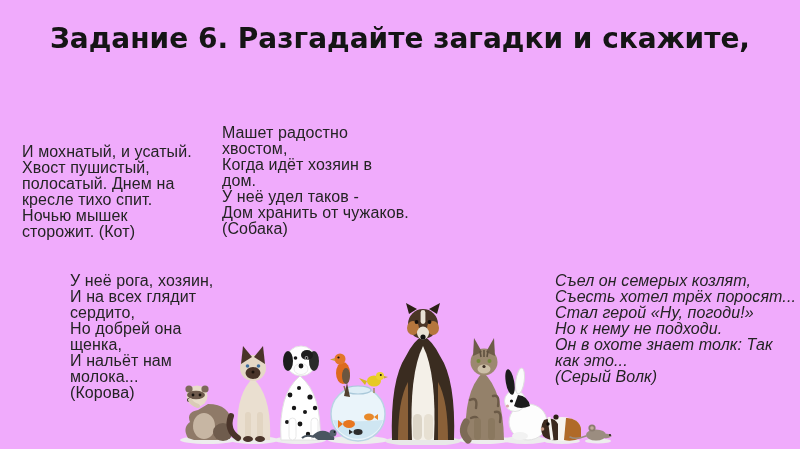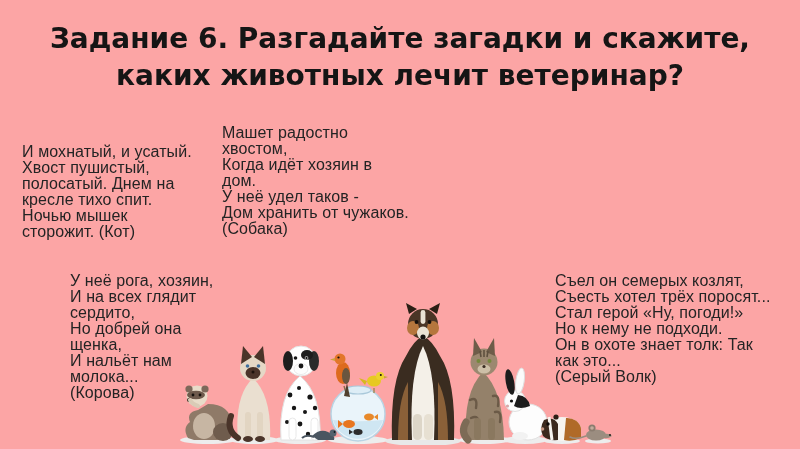--- a/index.html
+++ b/index.html
@@ -1,20 +1,20 @@
 <!DOCTYPE html>
 <html><head>
 <meta charset="utf-8">
 <style>
   html, body { margin: 0; padding: 0; background: #fff; }
   .slide {
     position: relative;
     width: 800px;
     height: 449px;
-    background: #fca5a5;
+    background: #f0abfc;
     overflow: hidden;
     font-family: "Liberation Sans", sans-serif;
     color: #1f1f1f;
   }
   .title {
     position: absolute;
     top: 20px;
     left: 0;
     width: 100%;
     margin: 0;
@@ -31,38 +31,37 @@
     white-space: pre;
     font-size: 16px;
     line-height: 16px;
     color: #242424;
     letter-spacing: 0.1px;
   }
   .r-cat  { left: 22px;  top: 144px; }
   .r-dog  { left: 222px; top: 125px; }
   .r-hare { left: 401px; top: 125px; }
   .r-fox  { left: 612px; top: 148px; }
-  .r-wolf { left: 555px; top: 273px; }
+  .r-wolf { left: 555px; top: 273px; font-style: italic; }
   .r-cow  { left: 70px;  top: 273px; }
   .pets {
     position: absolute;
     left: 168px;
     top: 300px;
     width: 460px;
     height: 145px;
   }
 </style>
 </head>
 <body>
 
 <div class="slide">
 
   <h1 class="title">
     <span class="tl">Задание 6. Разгадайте загадки и скажите,</span>
-    <span class="tl">каких животных лечит ветеринар?</span>
   </h1>
 
   <div class="riddle r-cat">И мохнатый, и усатый.
 Хвост пушистый,
 полосатый. Днем на
 кресле тихо спит.
 Ночью мышек
 сторожит. (Кот)</div>
   <div class="riddle r-dog">Машет радостно
 хвостом,

